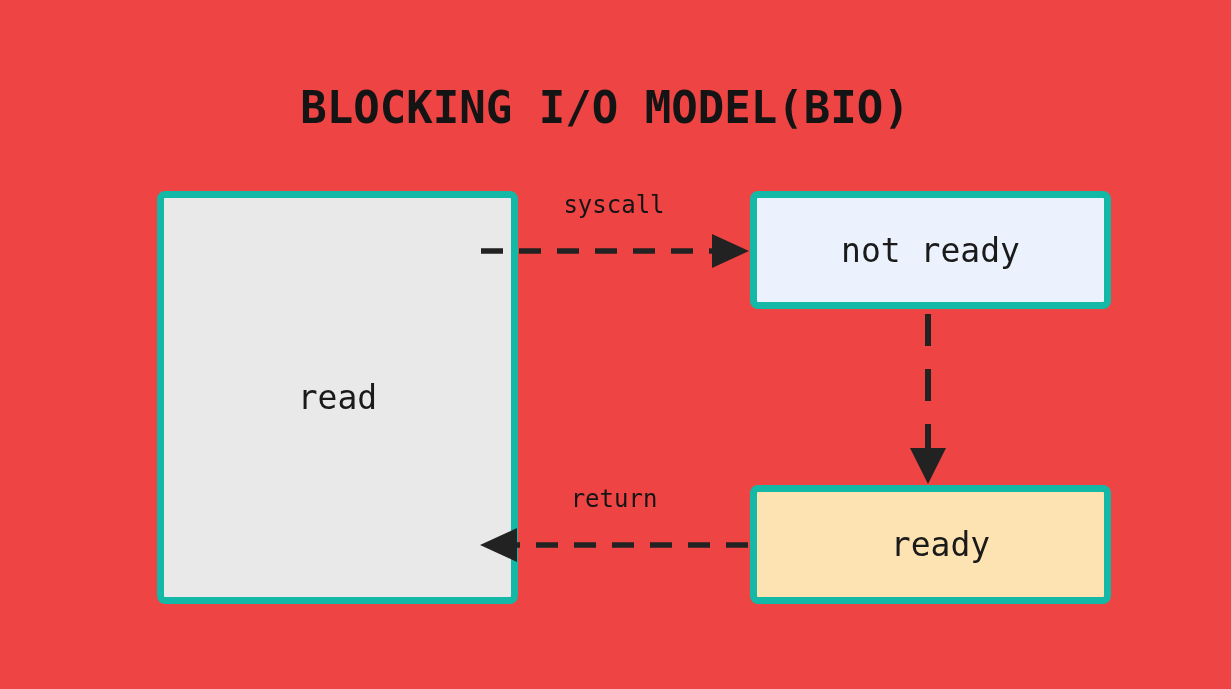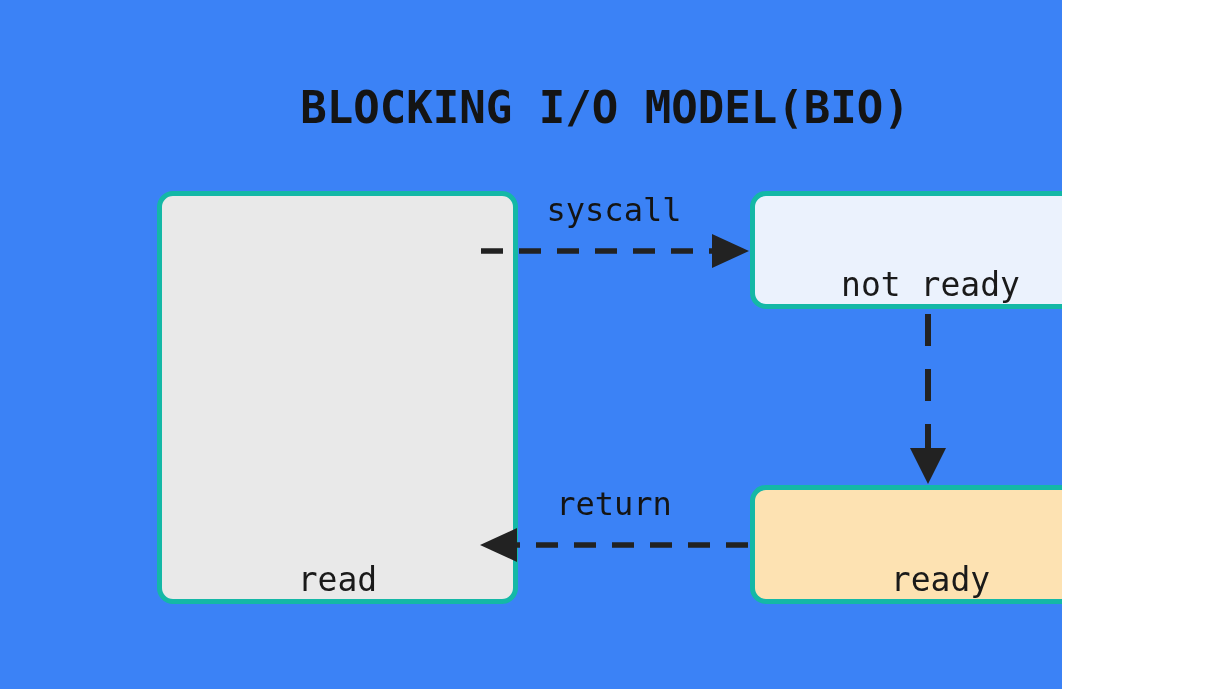--- a/index.html
+++ b/index.html
@@ -2,46 +2,46 @@
 <html><head>
 <meta charset="utf-8">
 <style>
   html, body {
     margin: 0;
     padding: 0;
     background: #ffffff;
   }
   .canvas {
     position: relative;
-    width: 1062px;
+    width: 1231px;
     height: 689px;
-    background: #3b82f6;
+    background: #ef4444;
     font-family: "DejaVu Sans Mono", monospace;
     overflow: hidden;
   }
   .title {
     position: absolute;
     top: 86px;
     left: 0;
     width: 1210px;
     margin: 0;
     text-align: center;
     font-size: 44px;
     line-height: 1.0;
     font-weight: bold;
     letter-spacing: 0px;
     color: #141414;
   }
   .node {
     position: absolute;
     box-sizing: border-box;
-    border: 5px solid #14b8a6;
-    border-radius: 16px;
+    border: 7px solid #14b8a6;
+    border-radius: 8px;
     display: flex;
-    align-items: flex-end;
+    align-items: center;
     justify-content: center;
     font-size: 33px;
     color: #1a1a1a;
   }
   .node-read {
     left: 118px;
     top: 191px;
     width: 361px;
     height: 413px;
     background: #e9e9e9;
@@ -65,21 +65,21 @@
   .arrows {
     position: absolute;
     left: 0;
     top: 0;
     width: 1231px;
     height: 689px;
     pointer-events: none;
   }
   .edge-label {
     position: absolute;
-    font-size: 32px;
+    font-size: 24px;
     color: #141414;
     text-align: center;
     width: 272px;
     left: 478px;
   }
   .edge-label-syscall { top: 191px; }
   .edge-label-return  { top: 485px; }
 </style>
 </head>
 <body>

